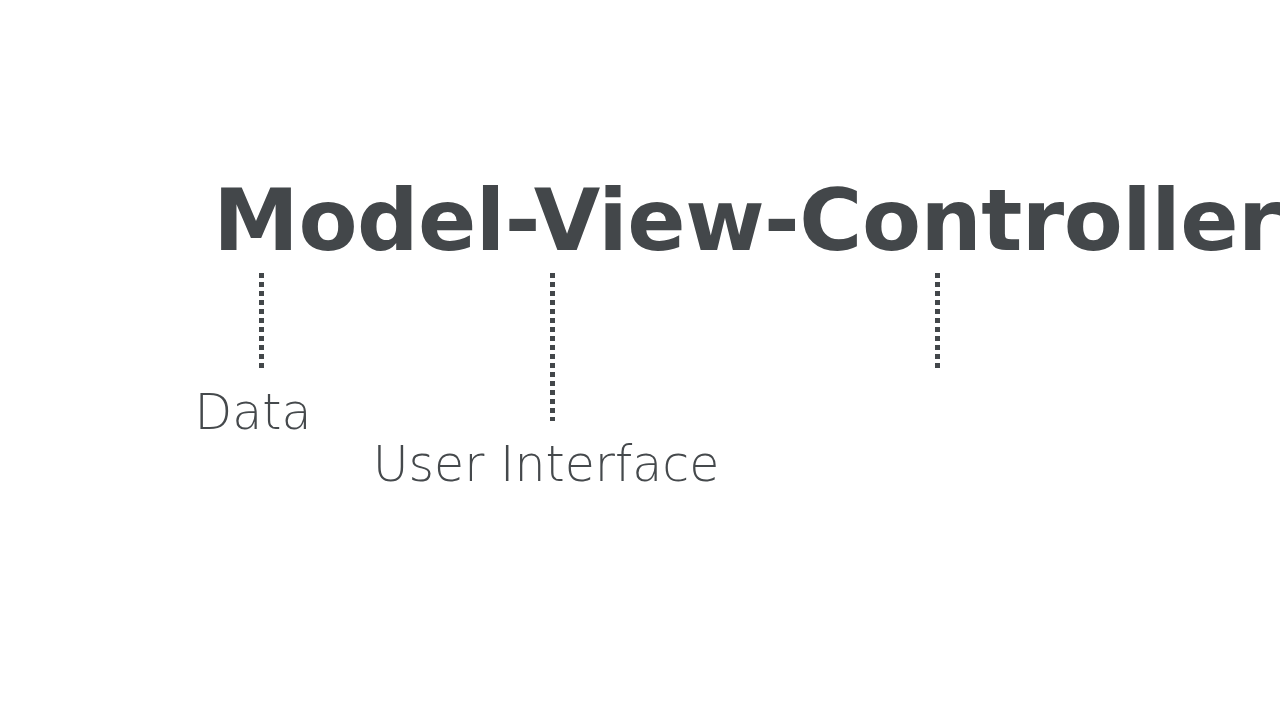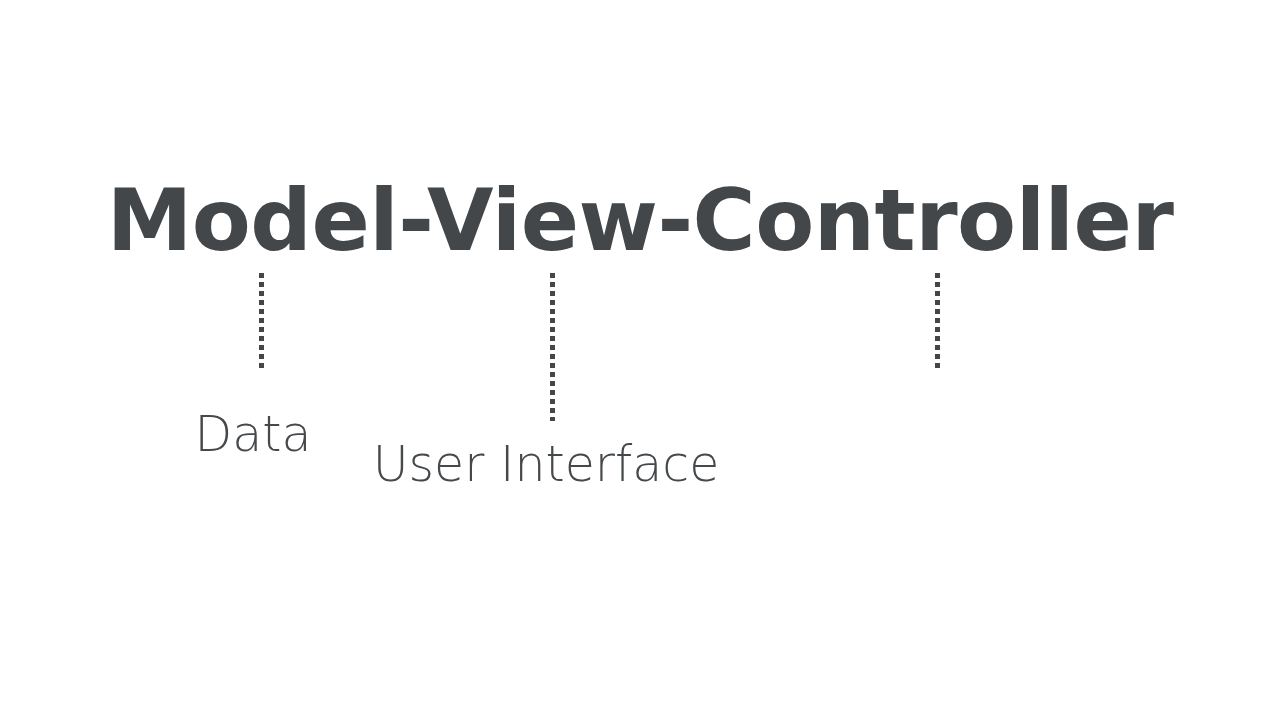--- a/index.html
+++ b/index.html
@@ -21,21 +21,21 @@
     height: 720px;
     background: #ffffff;
   }
 
   
   .title {
     position: absolute;
     left: 0;
     top: 170px;
     width: 1280px;
-    text-align: center;
+    text-align: right;
     font-family: "DejaVu Sans", sans-serif;
     font-weight: 700;
     font-size: 86px;
     line-height: 100px;
     letter-spacing: -0.5px;
     color: #43474a;
     white-space: nowrap;
   }
 
   
@@ -66,21 +66,20 @@
     line-height: 49px;
     color: #45494c;
     white-space: nowrap;
     text-align: center;
   }
   
   .leaf-label.l-data {
     left: 53px;   
     top: 388px;
     width: 400px;
-    margin-top: 22px;
   }
   .leaf-label.l-ui {
     left: 346px;  
     top: 440px;
     width: 400px;
   }
   .leaf-label.l-coordinator {
     left: 726px;  
     top: 388px;
     width: 400px;

